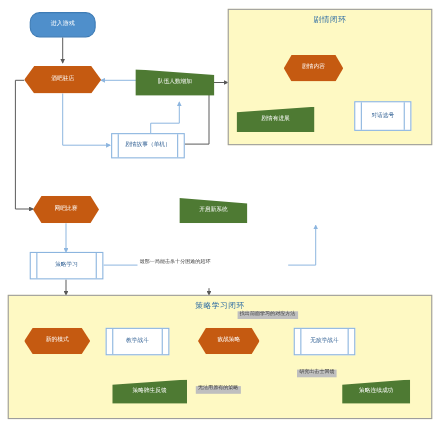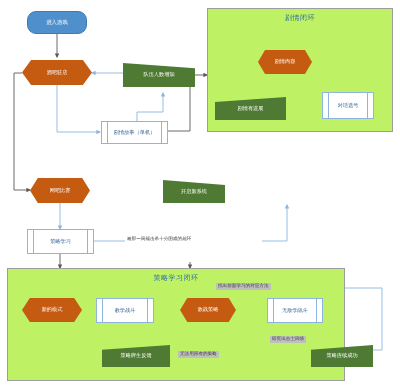--- a/index.html
+++ b/index.html
@@ -8,21 +8,21 @@
     background:#ffffff;
     font-family:"DejaVu Sans","Liberation Sans",sans-serif;
     position:relative;overflow:hidden;
     -webkit-font-smoothing:none;
   }
   #canvas{position:absolute;left:0;top:0;width:400px;height:389px;}
 
   
   .panel{
     position:absolute;
-    background:#bef264;
+    background:#fef9c3;
     border:1px solid #9d9d9d;
     box-sizing:border-box;
   }
   .panel-title{
     position:absolute;
     left:0;right:0;top:4px;
     text-align:center;
     font-size:7px;
     color:#2e6da4;
     letter-spacing:.5px;
@@ -140,21 +140,21 @@
     <path d="M222,310 L266,310" marker-end="url(#ah-l)"></path>
     <path d="M294,323 L294,350 L310,350" marker-end="url(#ah-l)"></path>
     <path d="M372,350 L382,350 L382,288 L124,288 L124,296" marker-end="url(#ah-l)"></path>
   </g>
 </svg>
 
 <div class="panel" style="left:207px;top:8px;width:186px;height:124px;">
   <div class="panel-title">剧情闭环</div>
 </div>
 
-<div class="panel" style="left:7px;top:268px;width:338px;height:113px;">
+<div class="panel" style="left:7px;top:268px;width:386px;height:113px;">
   <div class="panel-title">策略学习闭环</div>
 </div>
 
 <div class="node n-start" style="left:27px;top:11px;width:60px;height:23px;">
   <span>进入游戏</span>
 </div>
 
 <div class="node n-hex" style="left:22px;top:60px;width:70px;height:25px;">
   <span>酒吧驻店</span>
 </div>

